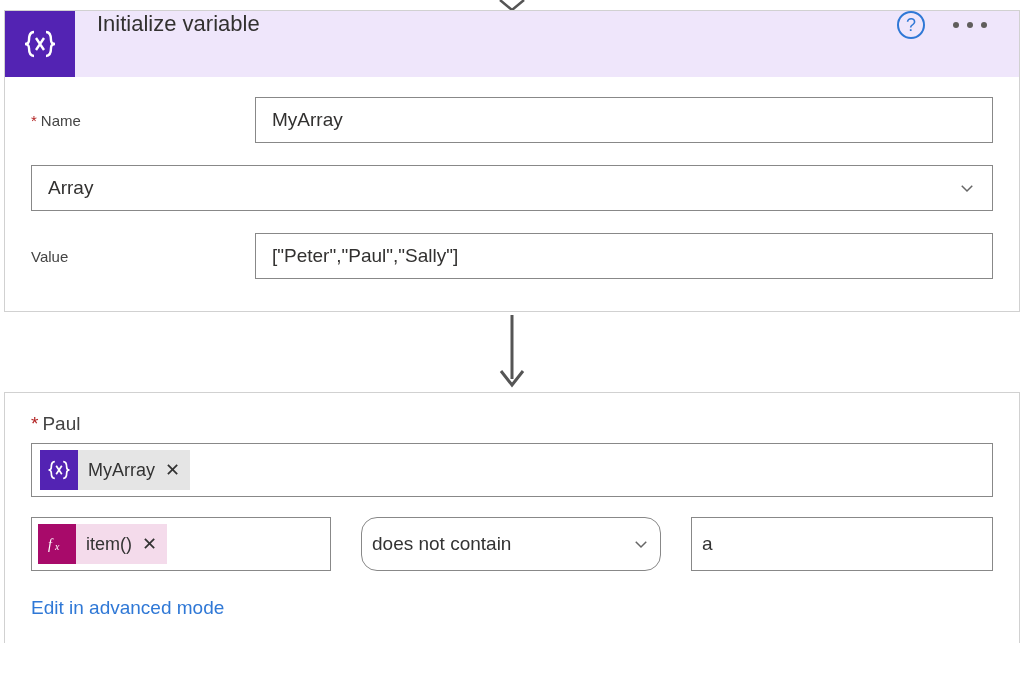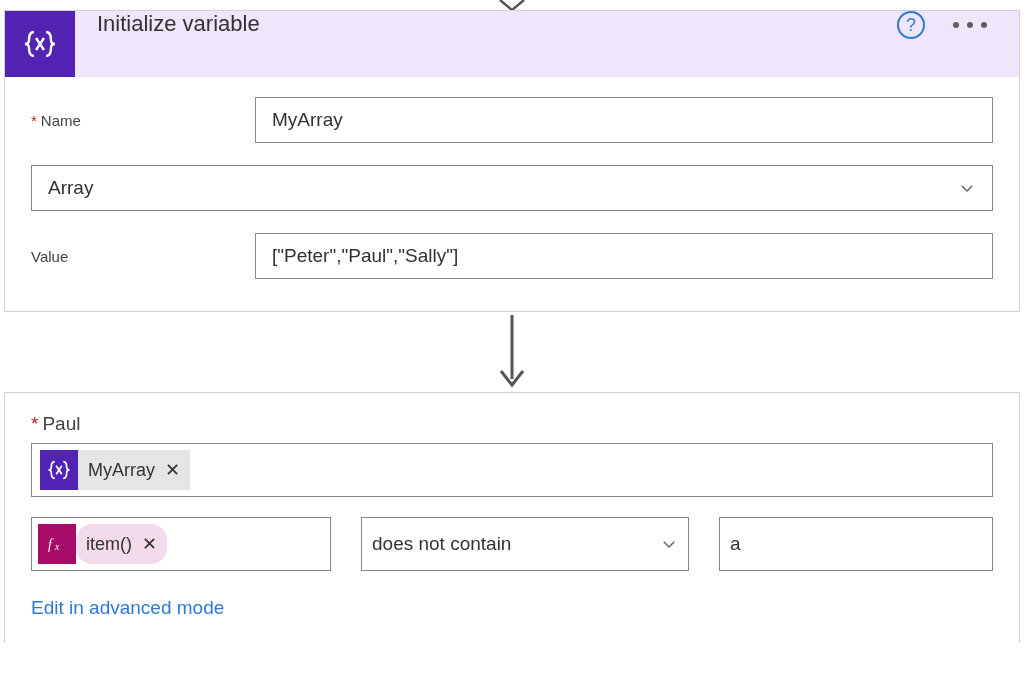--- a/index.html
+++ b/index.html
@@ -145,21 +145,20 @@
     font-size: 18px;
     color: #333;
   }
   .token-pale-label {
     background: #f4dbeb;
     padding: 0 10px;
     height: 40px;
     display: flex; align-items: center;
     font-size: 18px;
     color: #333;
-    border-radius: 16px;
   }
   .token-x {
     margin-left: 10px;
     font-size: 18px;
     color: #333;
     cursor: pointer;
   }
   .filter-row {
     display: flex;
     gap: 30px;
@@ -168,21 +167,21 @@
   .filter-box {
     border: 1px solid #888;
     min-height: 52px;
     padding: 6px 10px;
     display: flex;
     align-items: center;
     font-size: 19px;
     color: #333;
   }
   .filter-left { width: 300px; }
-  .filter-mid { width: 328px; display: flex; justify-content: space-between; }
+  .filter-mid { width: 300px; display: flex; justify-content: space-between; border-radius: 16px; }
   .filter-right { flex: 1; }
   .adv-link {
     color: #2f78d6;
     font-size: 19px;
     margin-top: 26px;
     cursor: pointer;
     display: inline-block;
   }
   .from-label {
     font-size: 19px;

